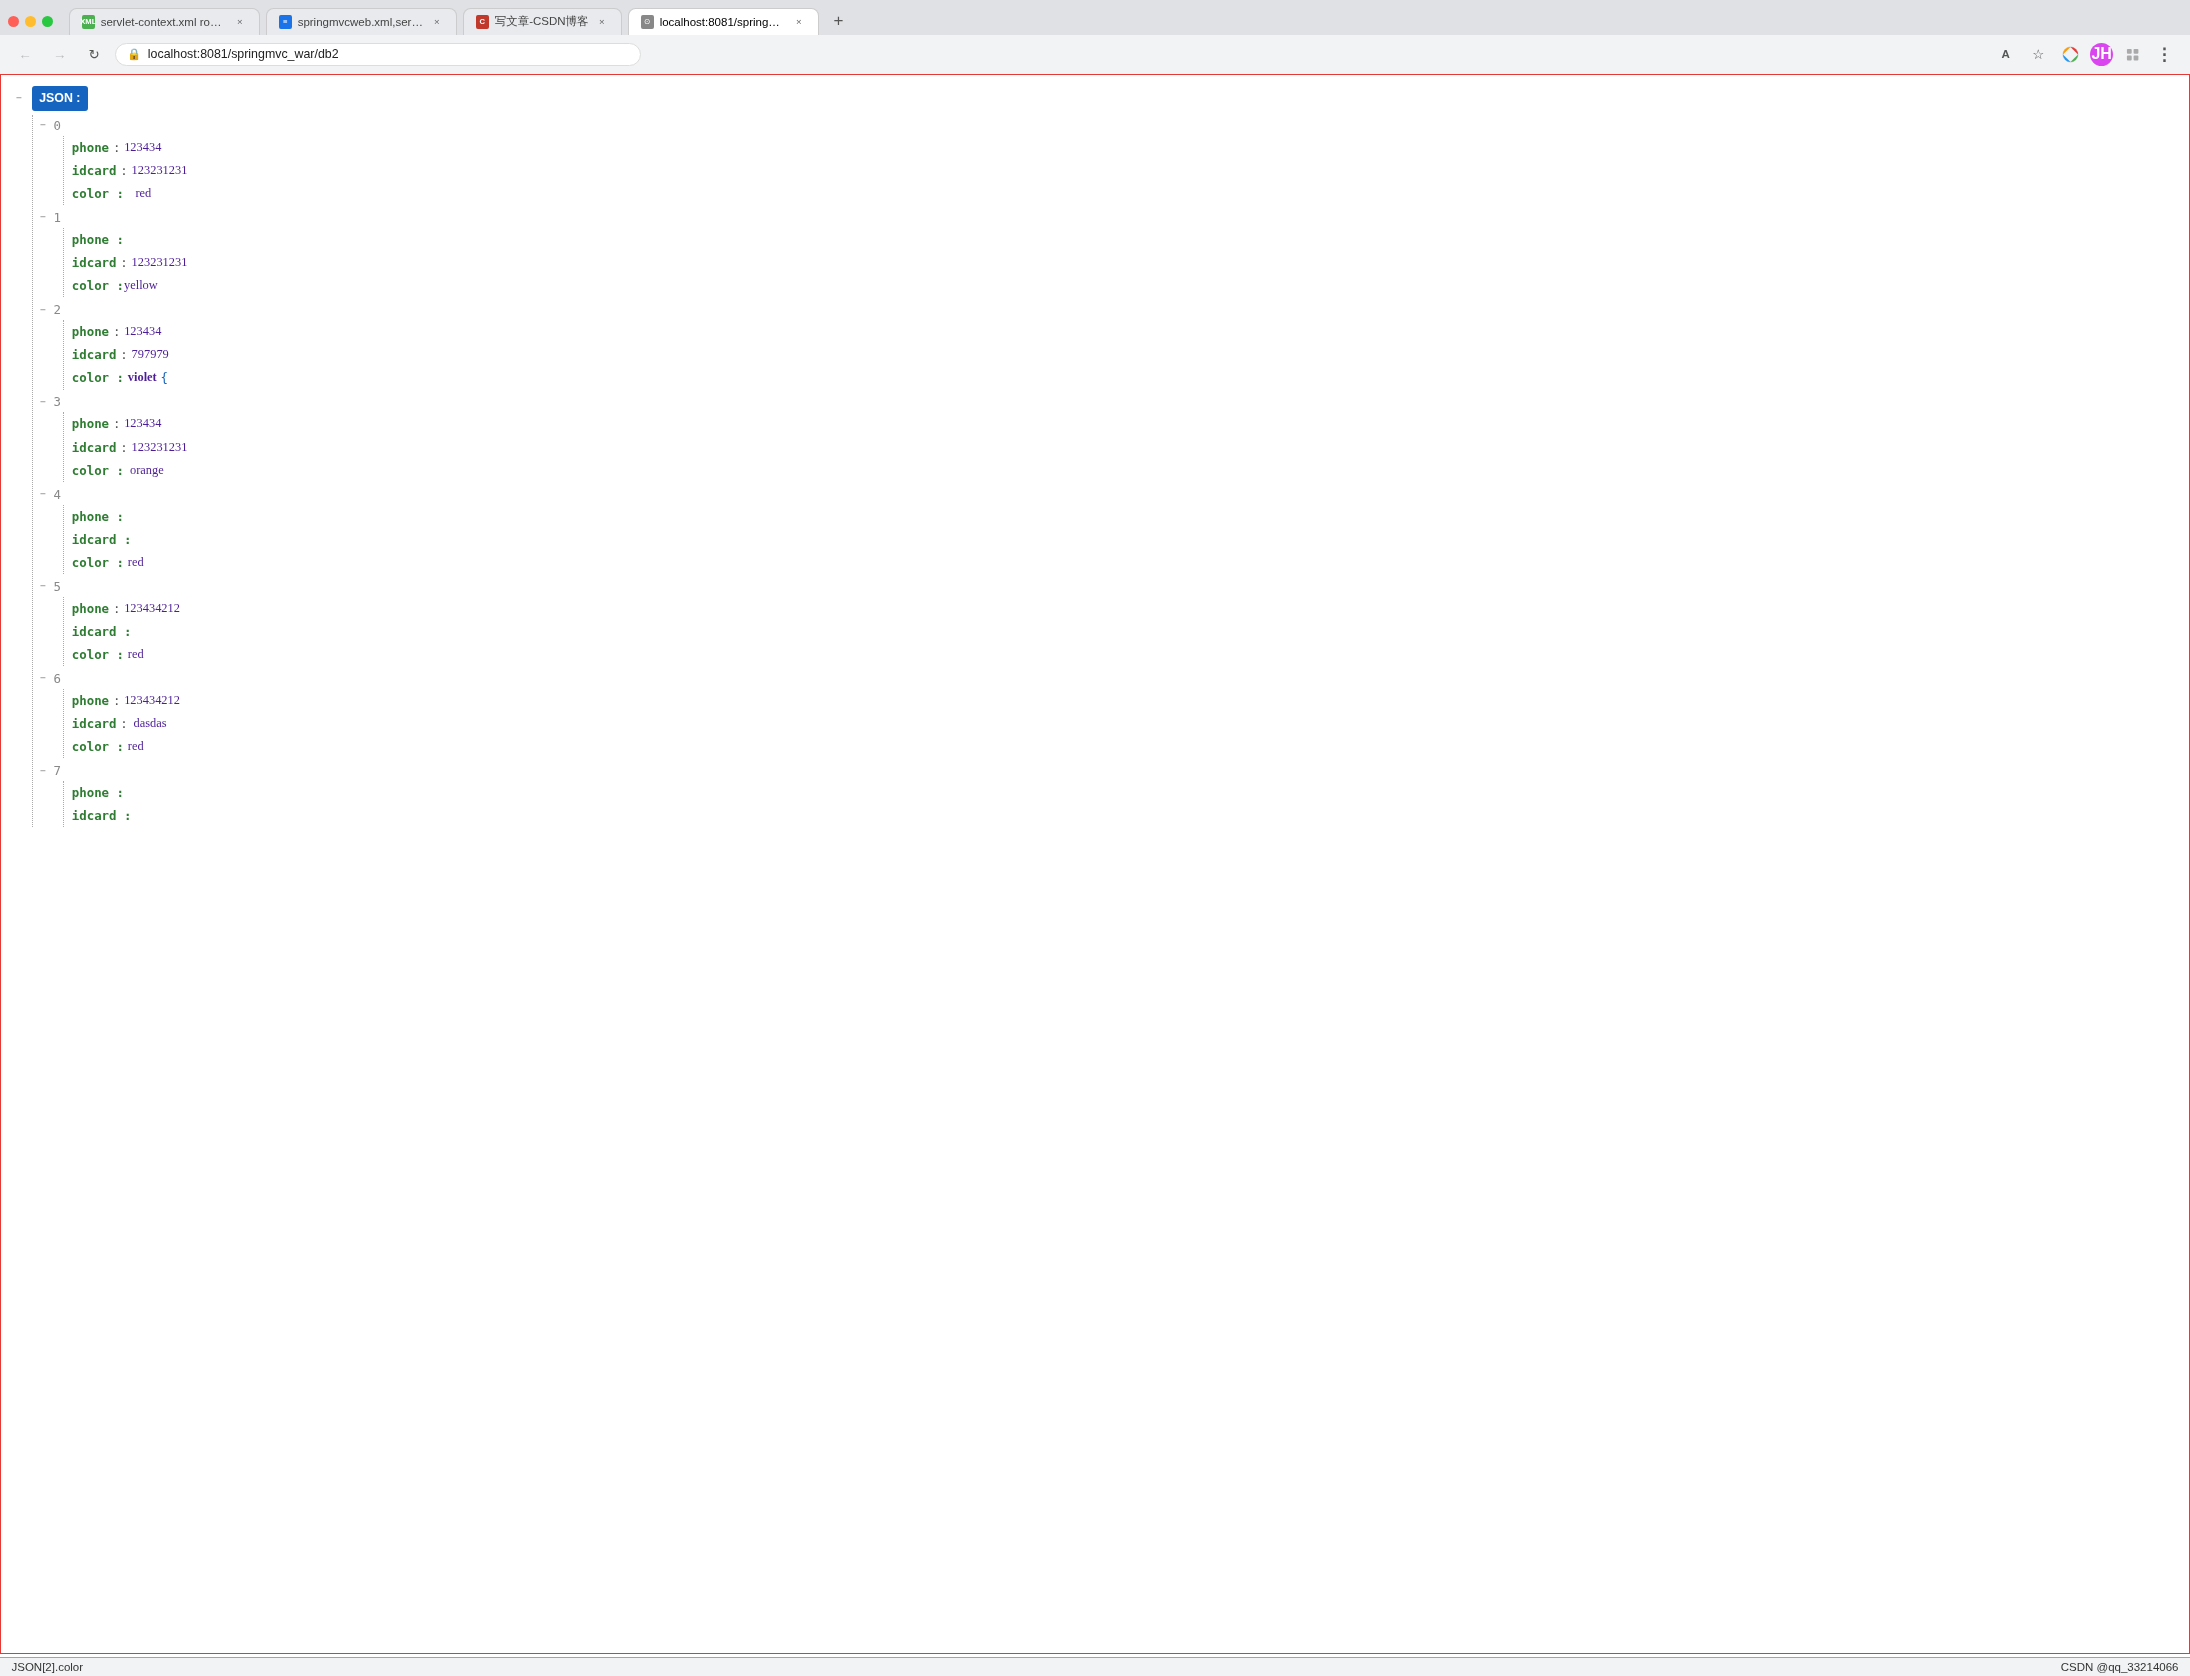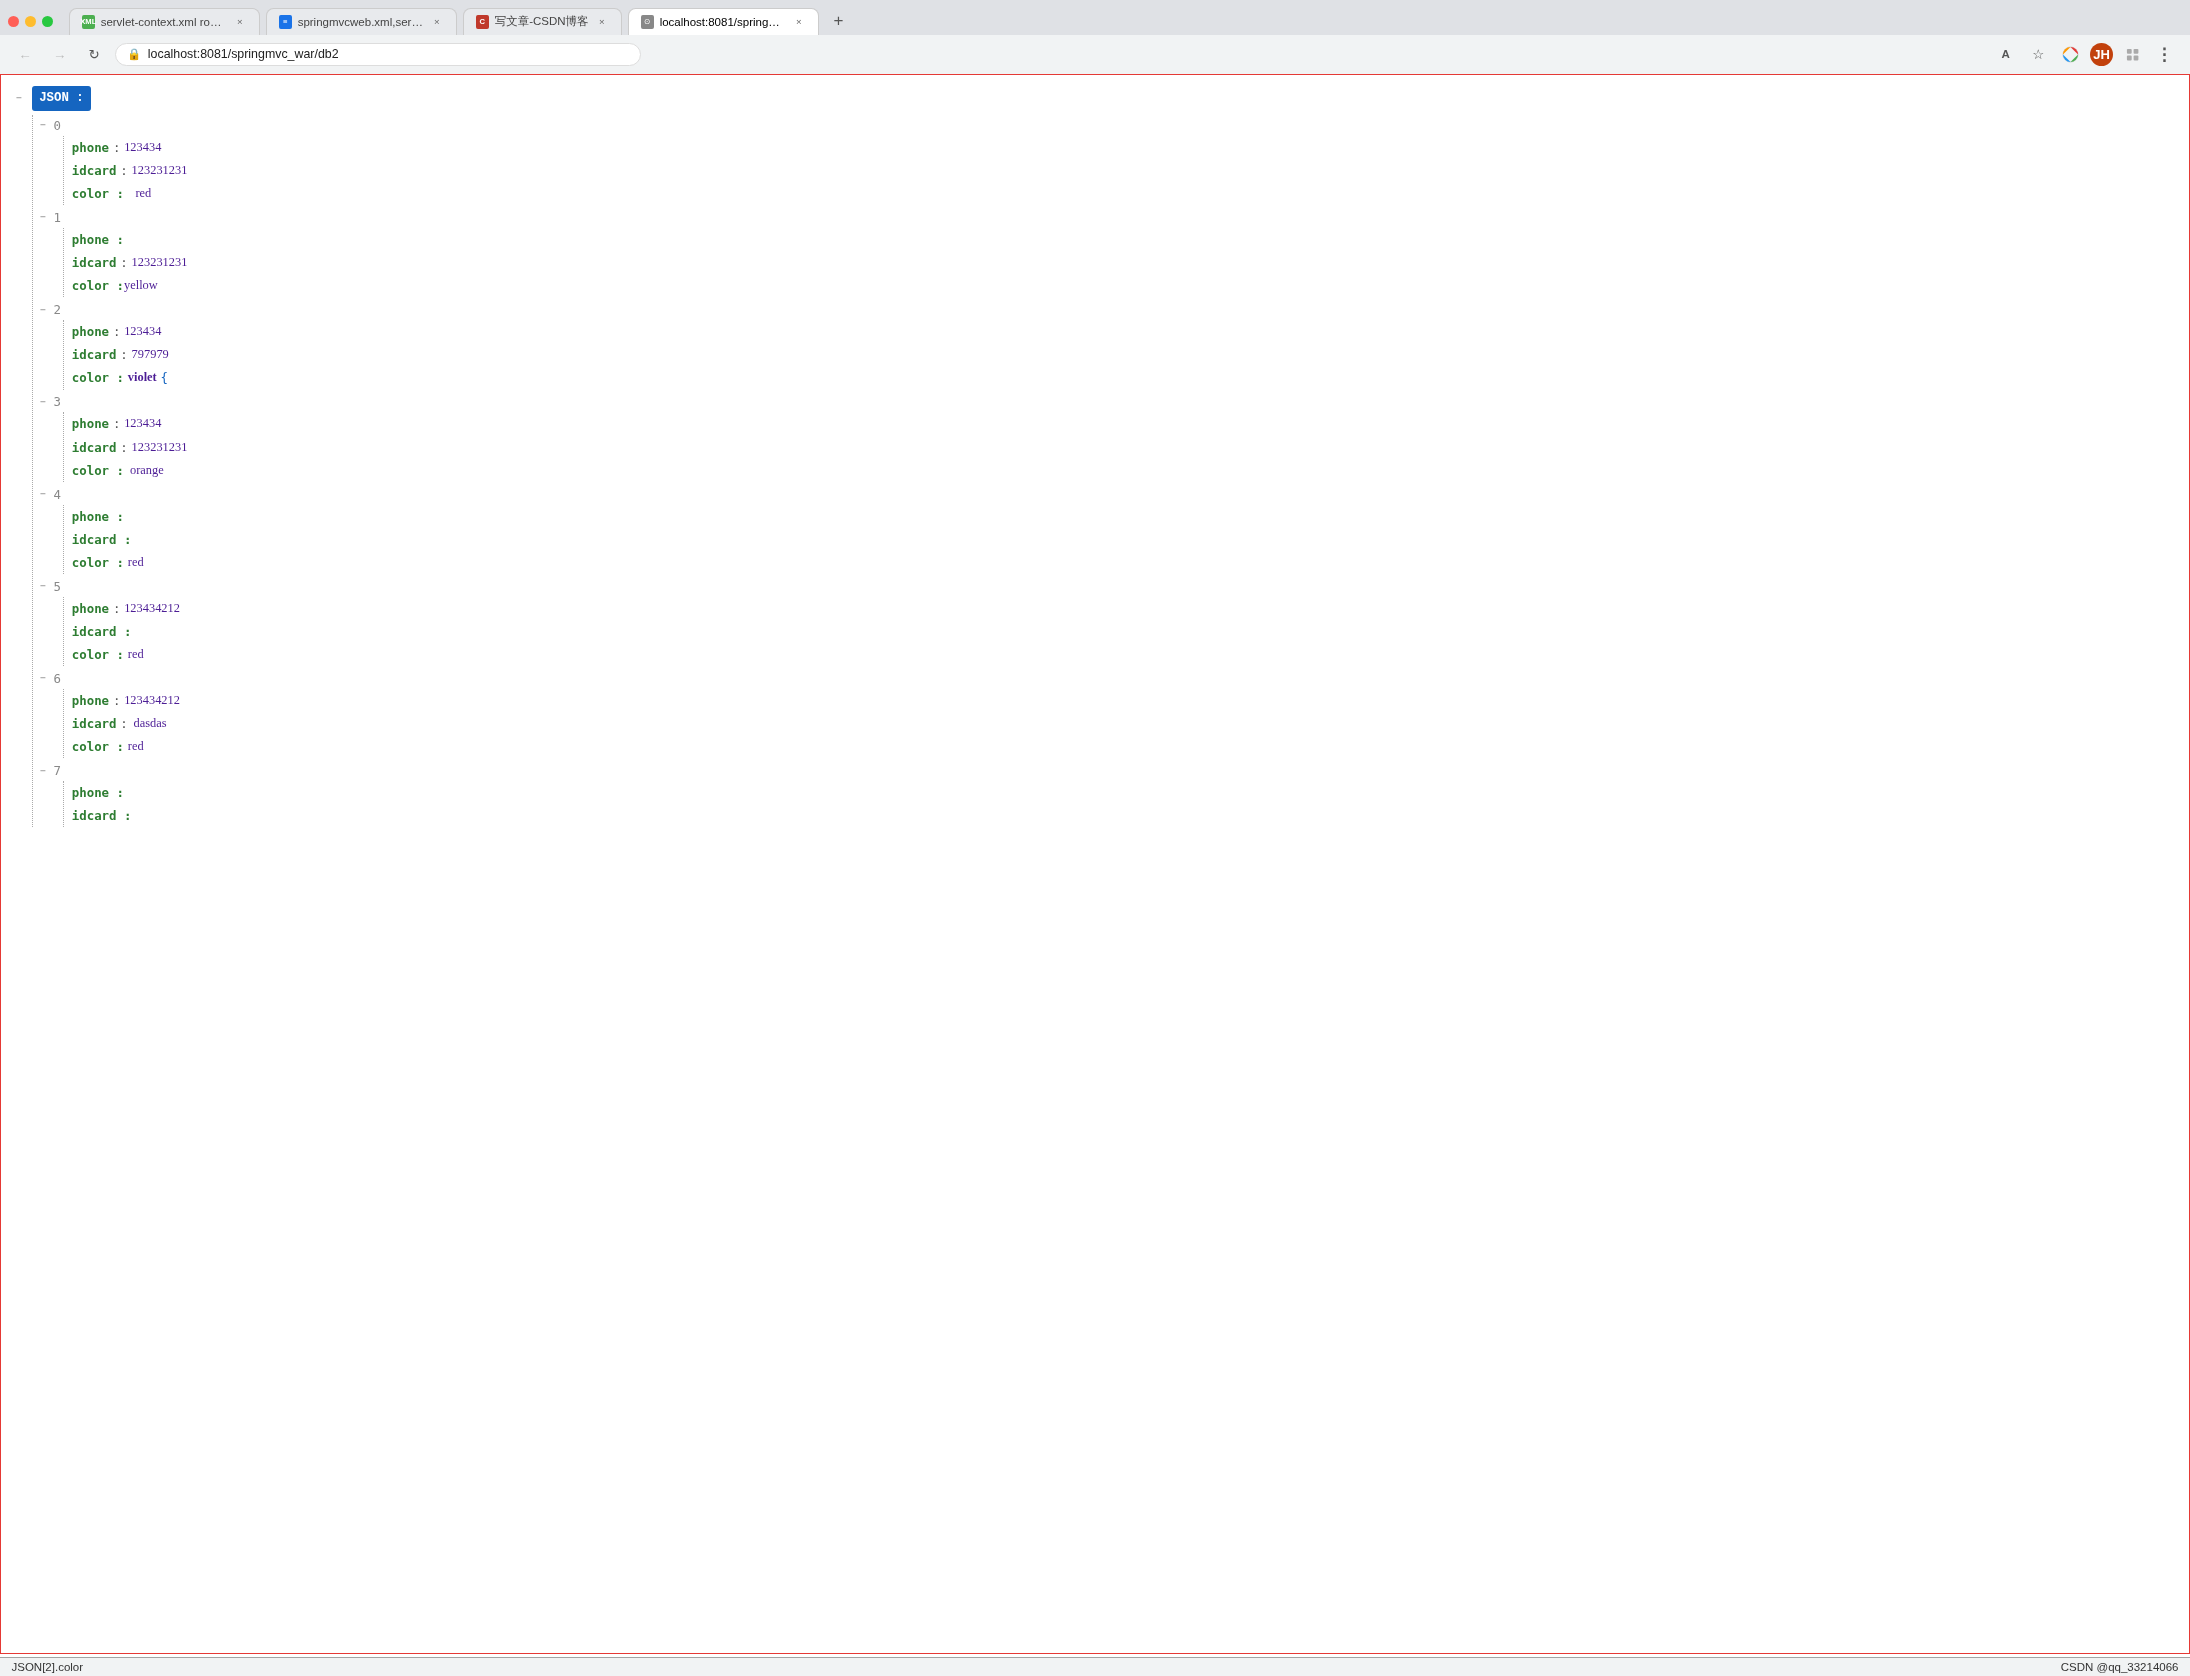--- a/index.html
+++ b/index.html
@@ -154,21 +154,21 @@
 
     .json-root-label {
       display: inline-flex;
       align-items: center;
       background: #1565c0;
       color: #fff;
       padding: 1.9px 7.6px;
       border-radius: 2.9px;
       font-weight: bold;
       font-size: 12.4px;
-      font-family: Liberation Mono, monospace;
+      font-family: Liberation Sans, sans-serif;
       cursor: pointer;
       user-select: none;
     }
     .prop-row {
       display: flex;
       align-items: center;
       padding: 1px 0;
       gap: 0;
     }
     .prop-key {
@@ -200,26 +200,26 @@
       color: #333;
       display: flex;
       justify-content: space-between;
     }
 
     
     .profile-icon {
       width: 23px;
       height: 23px;
       border-radius: 50%;
-      background: #c2410c;
+      background: #d946ef;
       color: white;
       display: flex;
       align-items: center;
       justify-content: center;
-      font-size: 13px;
+      font-size: 16px;
       font-weight: bold;
     }
 
     .favicon-xml { background: #4caf50; display:flex; align-items:center; justify-content:center; color:white; font-size:7.6px; font-weight:bold; }
     .favicon-blue { background: #1a73e8; display:flex; align-items:center; justify-content:center; color:white; font-size:7.6px; }
     .favicon-csdn { background: #c0392b; display:flex; align-items:center; justify-content:center; color:white; font-size:7.6px; font-weight:bold; }
     .favicon-localhost { background: #888; display:flex; align-items:center; justify-content:center; color:white; font-size:7.6px; }
 
     .expand-icon {
       display: inline-block;

